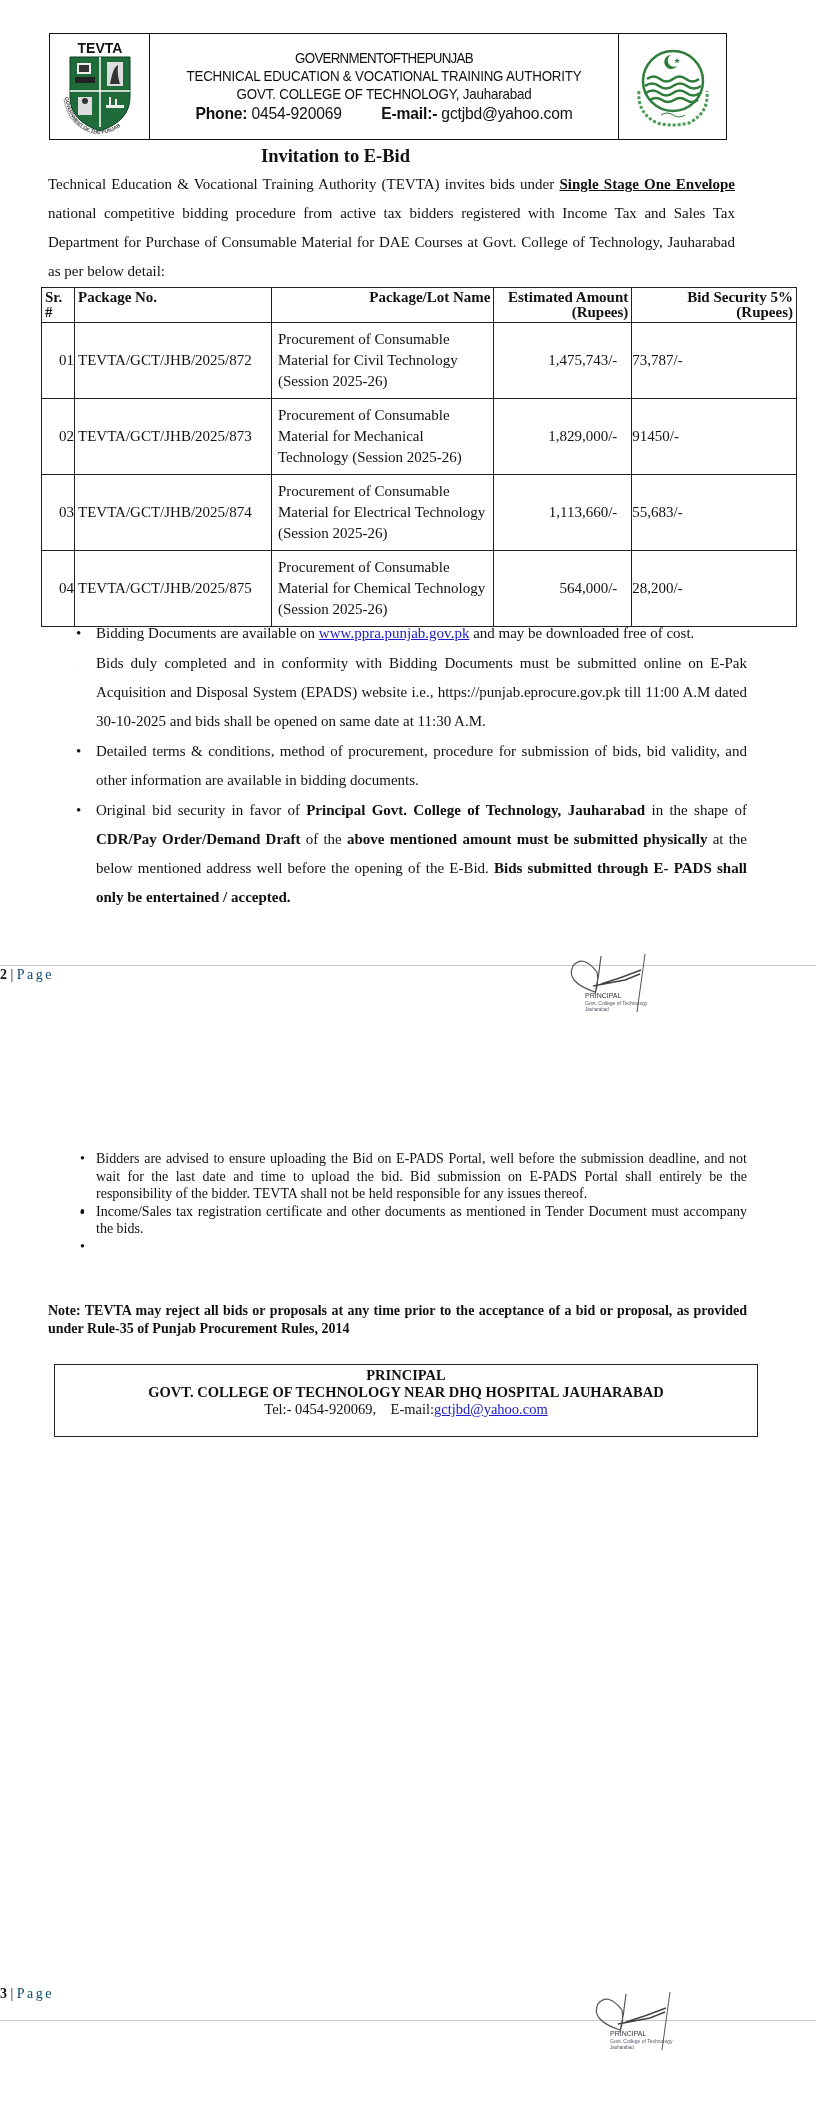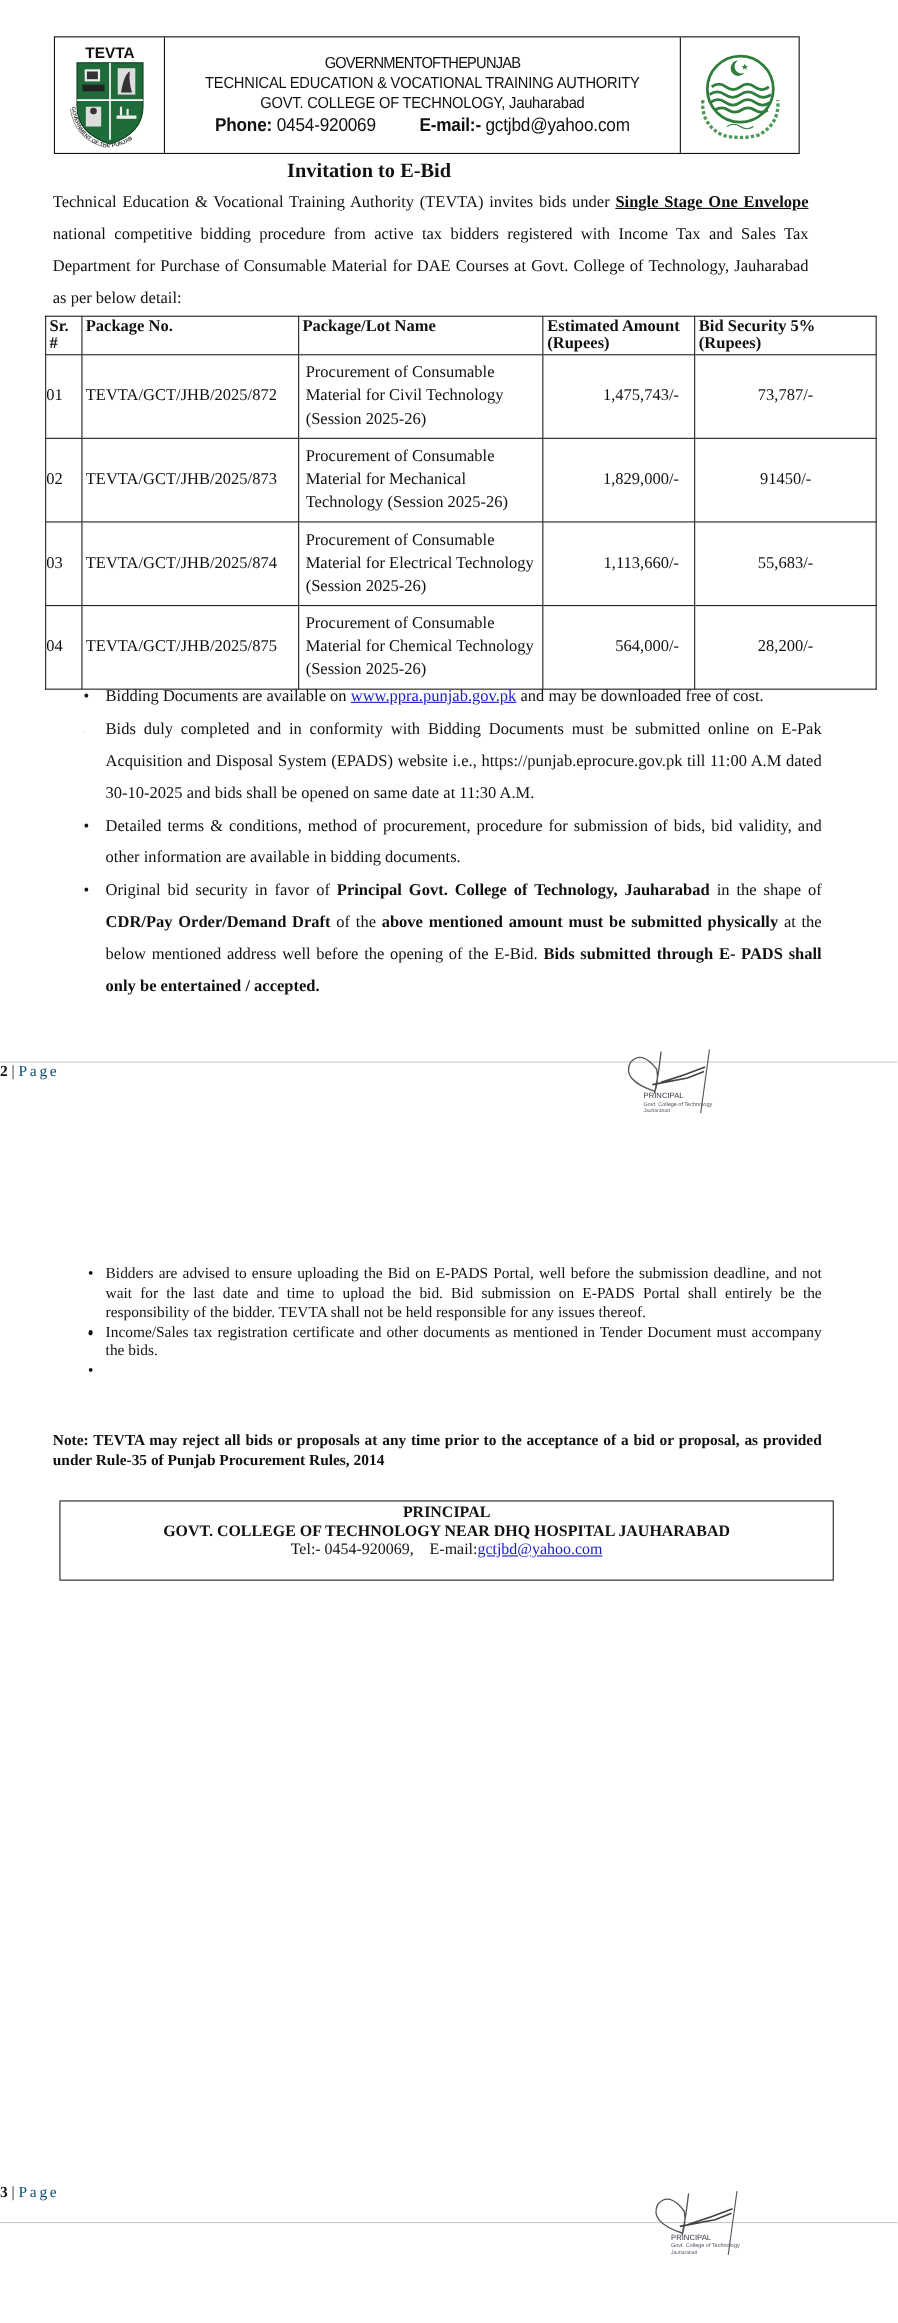--- a/index.html
+++ b/index.html
@@ -19,27 +19,27 @@
   .title { left: 0; width: 671px; top: 146px; text-align: center; font-size: 18.5px; font-weight: bold; }
 
   .intro { left: 48px; width: 687px; top: 170px; font-size: 15px; line-height: 29px; text-align: justify; }
   .intro b { text-decoration: underline; }
 
   
   table.bids { position: absolute; left: 41px; top: 287px; width: 756px; border-collapse: collapse; font-size: 15px; }
   table.bids th, table.bids td { border: 1px solid #222; vertical-align: top; }
   table.bids th { font-weight: bold; padding: 2px 3px; height: 34px; line-height: 15px; }
   table.bids td { height: 76px; line-height: 21px; margin-left: 32px; }
-  .c-sr { width: 33px; text-align: left; vertical-align: middle !important; }
+  .c-sr { width: 33px; text-align: right; vertical-align: middle !important; }
   .c-pkg { width: 197px; padding-left: 3px; vertical-align: middle !important; }
   .c-lot { width: 223px; padding: 2px 6px; vertical-align: middle !important; }
   .c-est { width: 138px; text-align: right; padding-right: 14px !important; vertical-align: middle !important; }
-  .c-sec { width: 165px; text-align: center; vertical-align: middle !important; border-left: 1px solid #999 !important; }
+  .c-sec { width: 165px; vertical-align: middle !important; border-left: 1px solid #999 !important; }
   th.c-pkg, th.c-sr { vertical-align: top !important; text-align: left; }
-  th.c-lot, th.c-est, th.c-sec { text-align: left; vertical-align: top !important; margin-top: 20px; }
+  th.c-lot, th.c-est, th.c-sec { text-align: right; vertical-align: top !important; margin-top: 20px; }
   th.c-est { padding-right: 3px !important; }
 
   
   .p1list { left: 66px; width: 681px; top: 619px; font-size: 15px; line-height: 29px; }
   .p1list .item { position: relative; padding-left: 30px; text-align: justify; margin-bottom: 1px; }
   .p1list .item .bul { position: absolute; left: 10px; top: 0; }
   .p1list .item.nobullet .bul { color: #ccc; font-size: 8px; }
 
   
   .footer-line { left: 0; width: 816px; height: 1px; background: #c8c8c8; }

